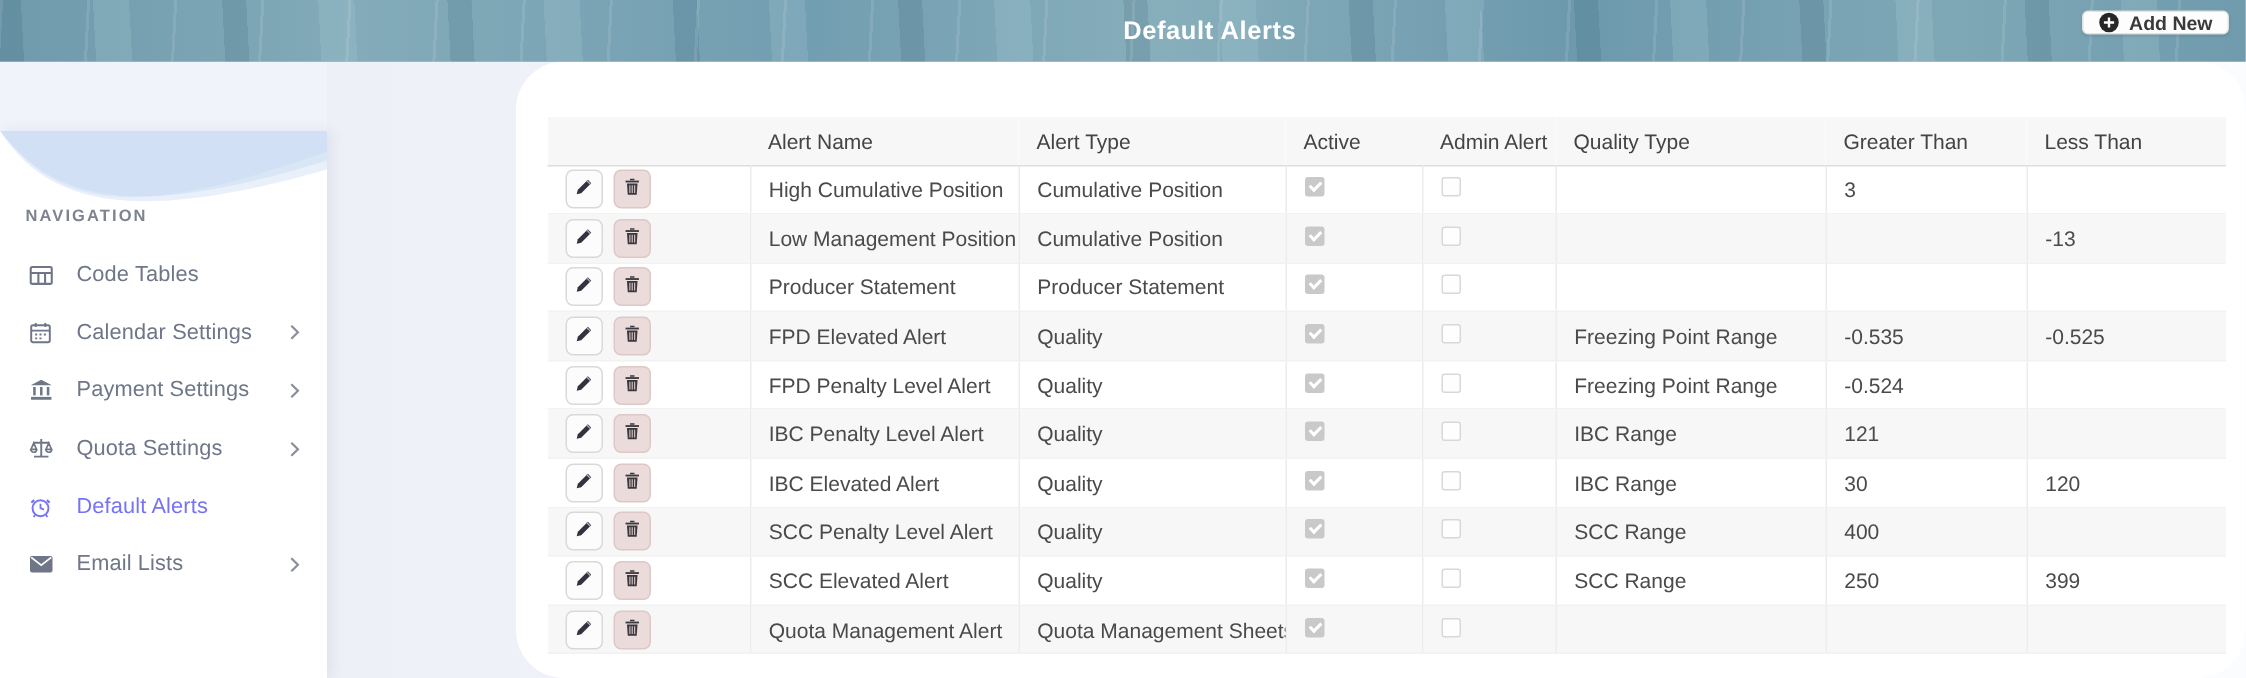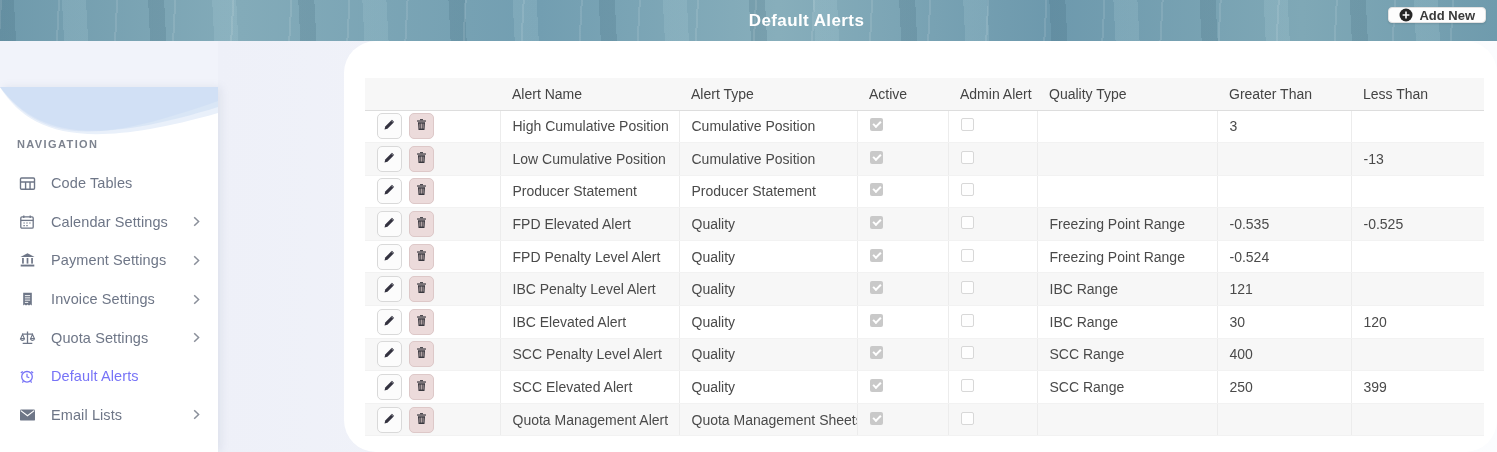--- a/index.html
+++ b/index.html
@@ -180,34 +180,20 @@
             </svg>
           </span>
     <span class="s-label">Payment Settings</span>
     <span class="chev">
       <svg width="7" height="11" viewBox="0 0 7 11">
               <polyline points="1.2,1.2 5.6,5.5 1.2,9.8" fill="none" stroke="#8a8f9a" stroke-width="1.5"></polyline>
             </svg>
     </span>
   </a>
 
-  <a class="side-item">
-    <span class="s-icon">
-            <svg width="15" height="16" viewBox="0 0 16 16">
-              <path d="M3.4 1.2h9.2v13.6l-1.5-.9-1.5.9-1.6-.9-1.6.9-1.5-.9-1.5.9z" fill="#6e7687"></path>
-              <path d="M5.2 4.4h5.6M5.2 6.8h5.6M5.2 9.2h5.6M5.2 11.6h3.6" stroke="#ffffff" stroke-width="1"></path>
-            </svg>
-          </span>
-    <span class="s-label">Invoice Settings</span>
-    <span class="chev">
-      <svg width="7" height="11" viewBox="0 0 7 11">
-              <polyline points="1.2,1.2 5.6,5.5 1.2,9.8" fill="none" stroke="#8a8f9a" stroke-width="1.5"></polyline>
-            </svg>
-    </span>
-  </a>
 
   <a class="side-item">
     <span class="s-icon">
             <svg width="17" height="16" viewBox="0 0 16 16">
               <path d="M8 1.6v11.2M3.2 13.4h9.6M2.6 4.2h10.8" stroke="#6e7687" stroke-width="1.3" fill="none"></path>
               <path d="M3 4.4L1.1 8.6h3.8zM13 4.4l-1.9 4.2h3.8z" fill="none" stroke="#6e7687" stroke-width="1.1"></path>
               <path d="M1.1 8.6a1.9 1.9 0 003.8 0M11.1 8.6a1.9 1.9 0 003.8 0" fill="none" stroke="#6e7687" stroke-width="1.1"></path>
             </svg>
           </span>
     <span class="s-label">Quota Settings</span>
@@ -326,21 +312,21 @@
             <svg width="13" height="13" viewBox="0 0 14 14">
                         <path d="M5.4 1.2h3.2v1.2H5.4z" fill="#39383f"></path>
                         <rect x="2.2" y="2.6" width="9.6" height="1.3" fill="#39383f"></rect>
                         <path d="M3.2 4.6h7.6l-.6 8.2H3.8z" fill="#39383f"></path>
                         <path d="M5.3 6v5.4M7 6v5.4M8.7 6v5.4" stroke="#c9b8b8" stroke-width="0.9"></path>
                       </svg>
           </span>
         </button>
       </span>
     </td>
-    <td class="c-name">Low Cumulative Position</td>
+    <td class="c-name">Low Management Position</td>
     <td class="c-type">Cumulative Position</td>
     <td><span class="cb c-active on"></span></td>
     <td><span class="cb c-admin off"></span></td>
     <td class="c-quality"></td>
     <td class="c-gt"></td>
     <td class="c-lt">-13</td>
   </tr>
 
   <tr>
     <td>

